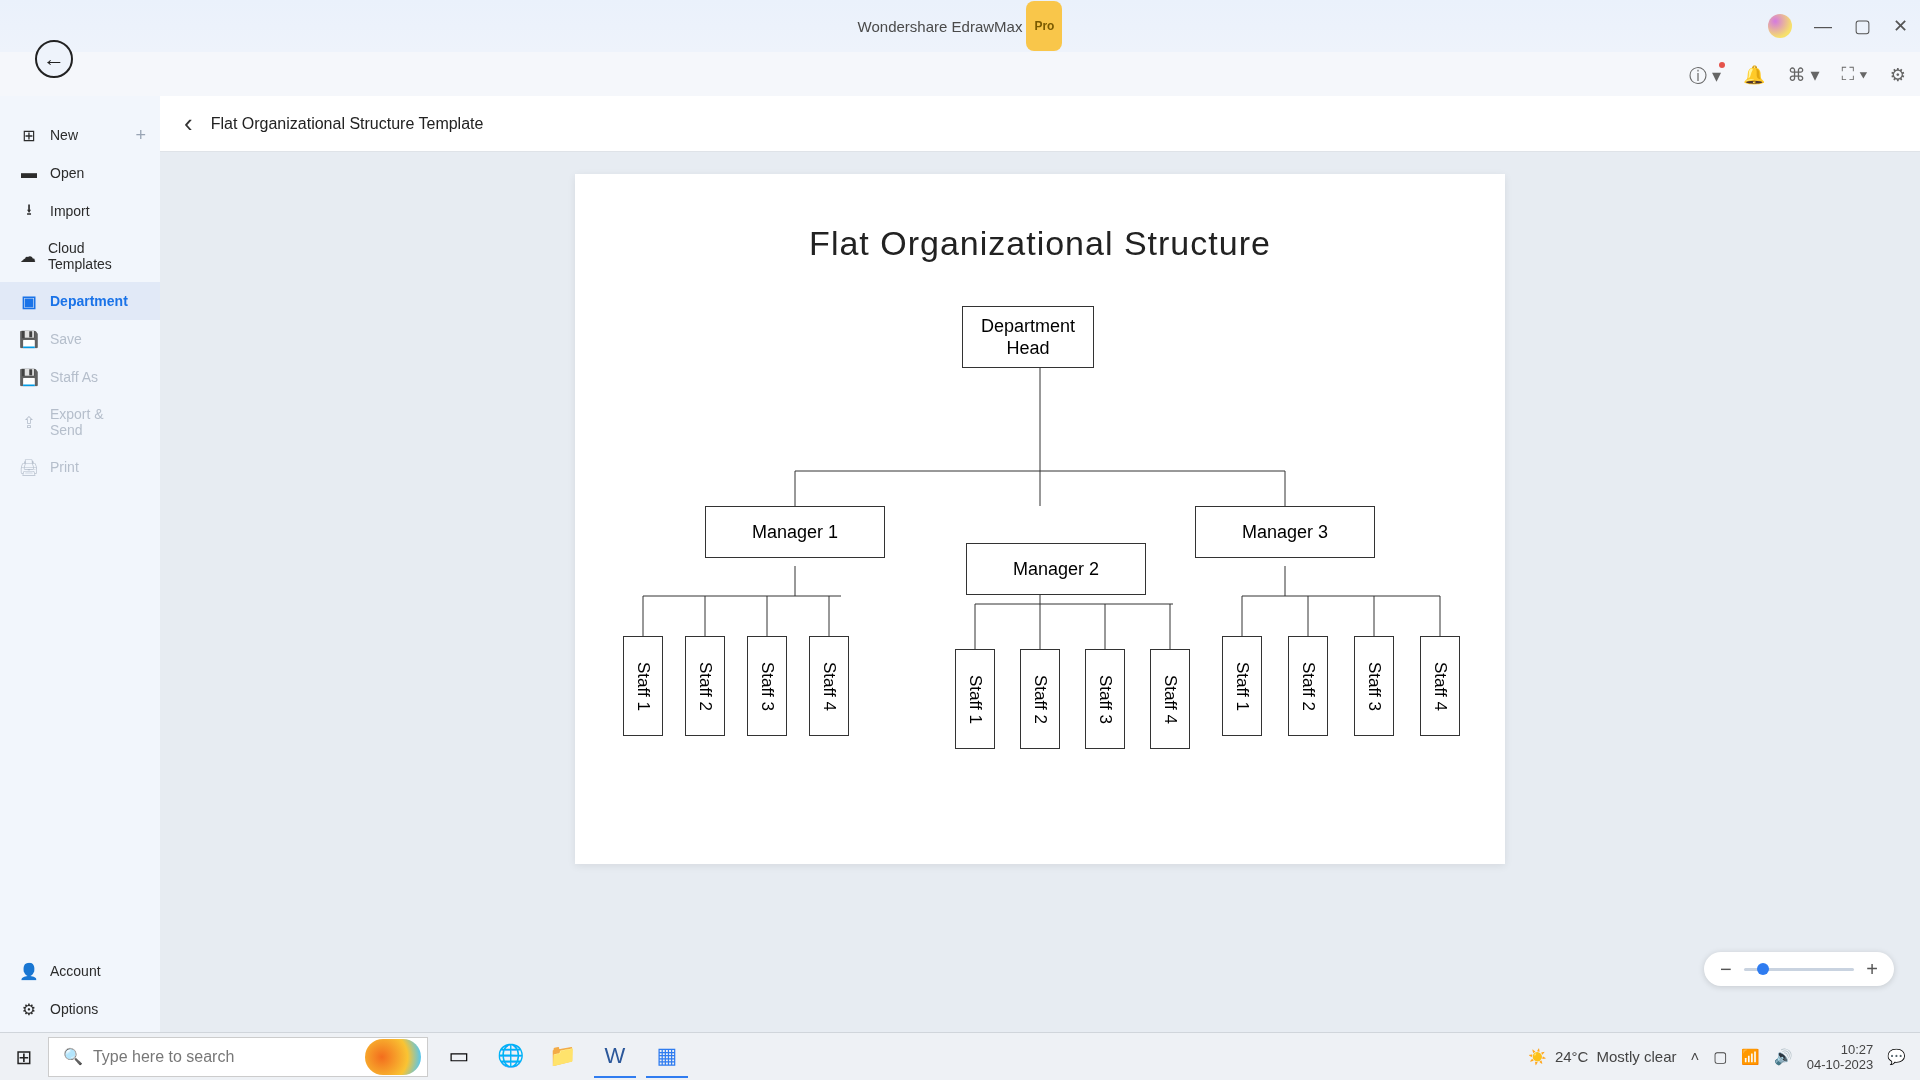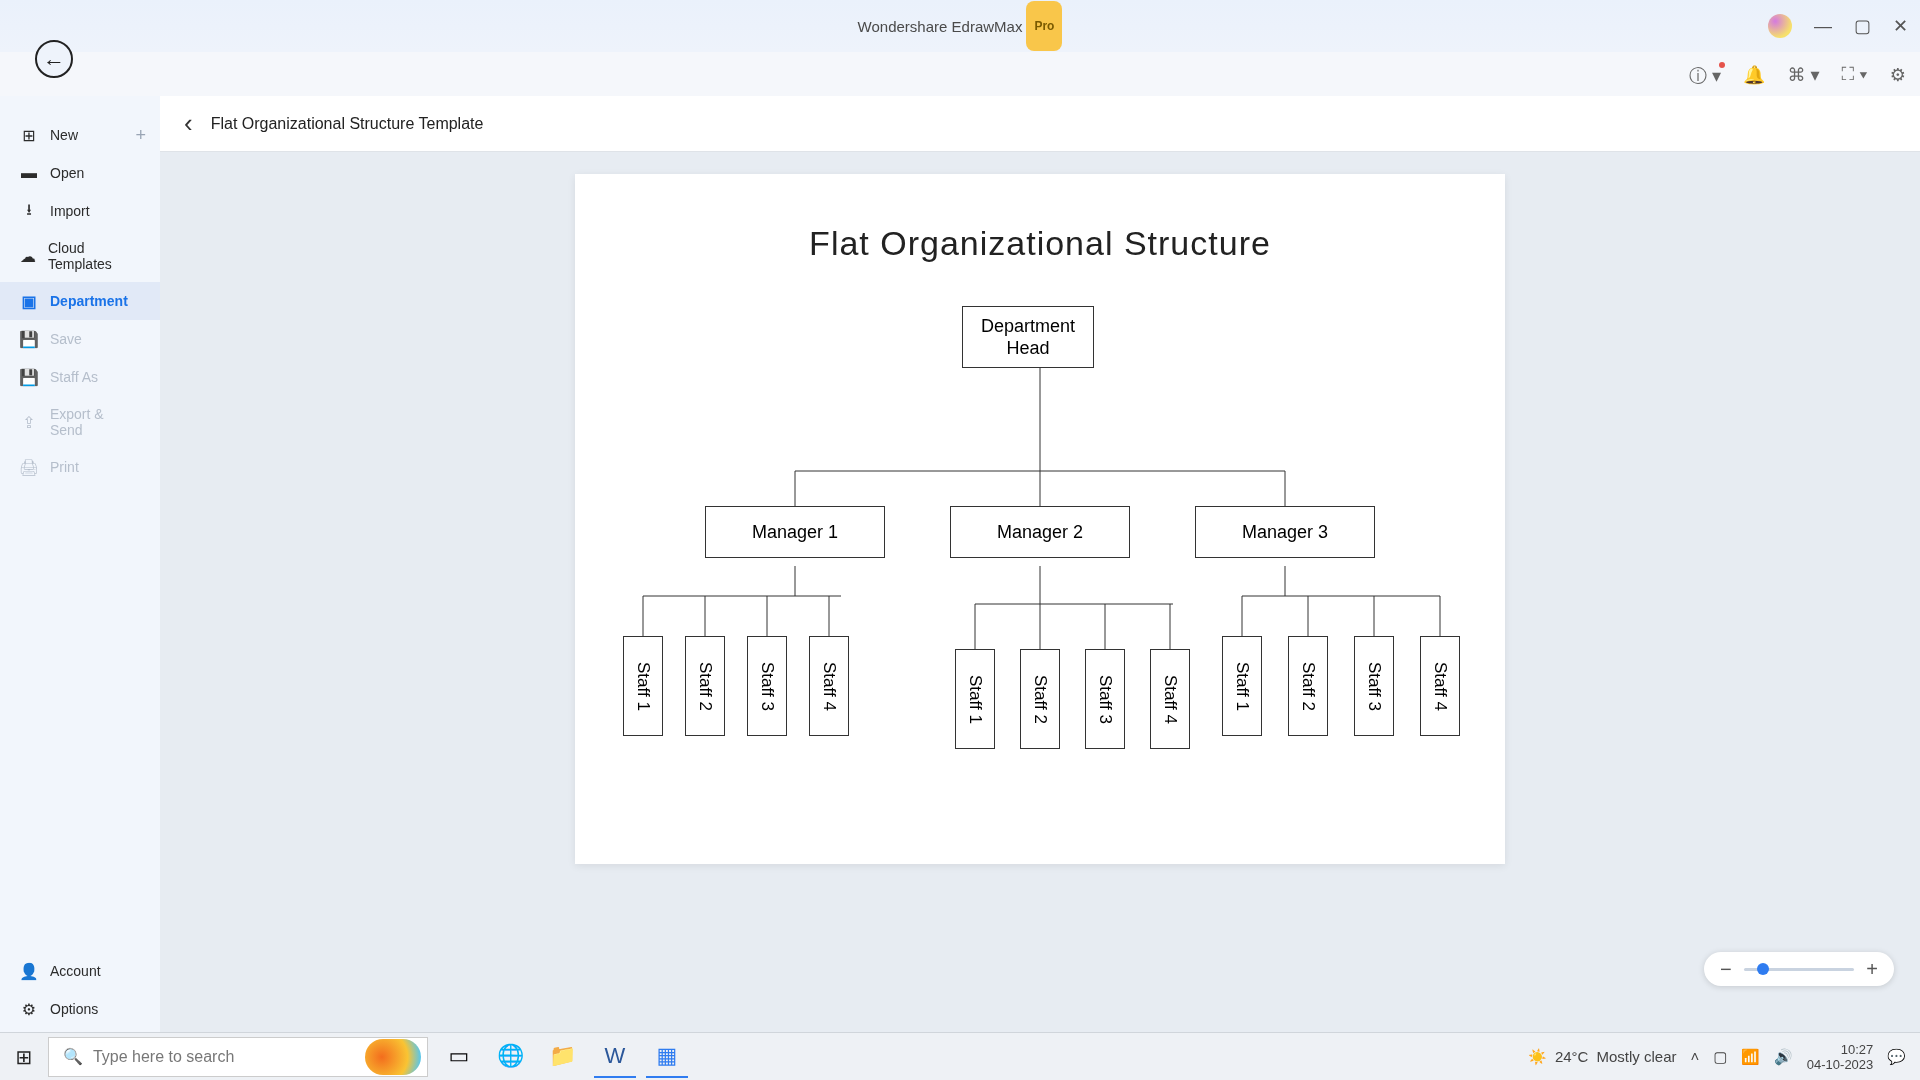--- a/index.html
+++ b/index.html
@@ -38,21 +38,21 @@
 
   
   .canvas-wrap { position:absolute; left:0; right:0; top:56px; bottom:0; display:flex; align-items:flex-start; justify-content:center; padding-top:22px;}
   .canvas { width:930px; height:690px; background:#fff; box-shadow:0 2px 8px rgba(0,0,0,.08); position:relative;}
   .chart-title { position:absolute; top:50px; left:0; right:0; text-align:center; font-size:34px; letter-spacing:1px; color:#222; font-family:Verdana, sans-serif;}
   
   .org { position:absolute; top:132px; left:0; right:0;}
   .node { border:1px solid #333; background:#fff; text-align:center; font-size:18px; display:flex;align-items:center;justify-content:center; position:absolute;}
   .head-node { width:132px;height:62px;left:387px;top:0;flex-direction:column;line-height:22px;}
   .mgr { width:180px;height:52px;top:200px;}
-  .mgr1 {left:130px;} .mgr2 {left:375px;} .mgr3 {left:620px;}
+  .mgr1 {left:130px;} .mgr2 {left:391px;margin-top:37px;} .mgr3 {left:620px;}
   .staff { width:40px;height:100px;top:330px;}
   .staff span { writing-mode:vertical-rl; text-orientation:mixed; font-size:17px;}
   
   
   .zoom-ctrl { position:absolute; right:26px; bottom:56px; width:190px; height:34px; background:#fff; border-radius:20px; box-shadow:0 1px 6px rgba(0,0,0,.15); display:flex; align-items:center; padding:0 16px; gap:12px;}
   .zoom-ctrl .slider { flex:1; height:3px; background:#c9d3e0; position:relative; border-radius:2px;}
   .zoom-ctrl .slider .thumb { width:12px;height:12px;background:#2f7cf0;border-radius:50%;position:absolute;left:12%;top:-5px;}
   
   
   .taskbar { position:absolute; left:0; right:0; bottom:0; height:48px; background:#eef1f5; border-top:1px solid #d0d5db; display:flex;align-items:center;}

